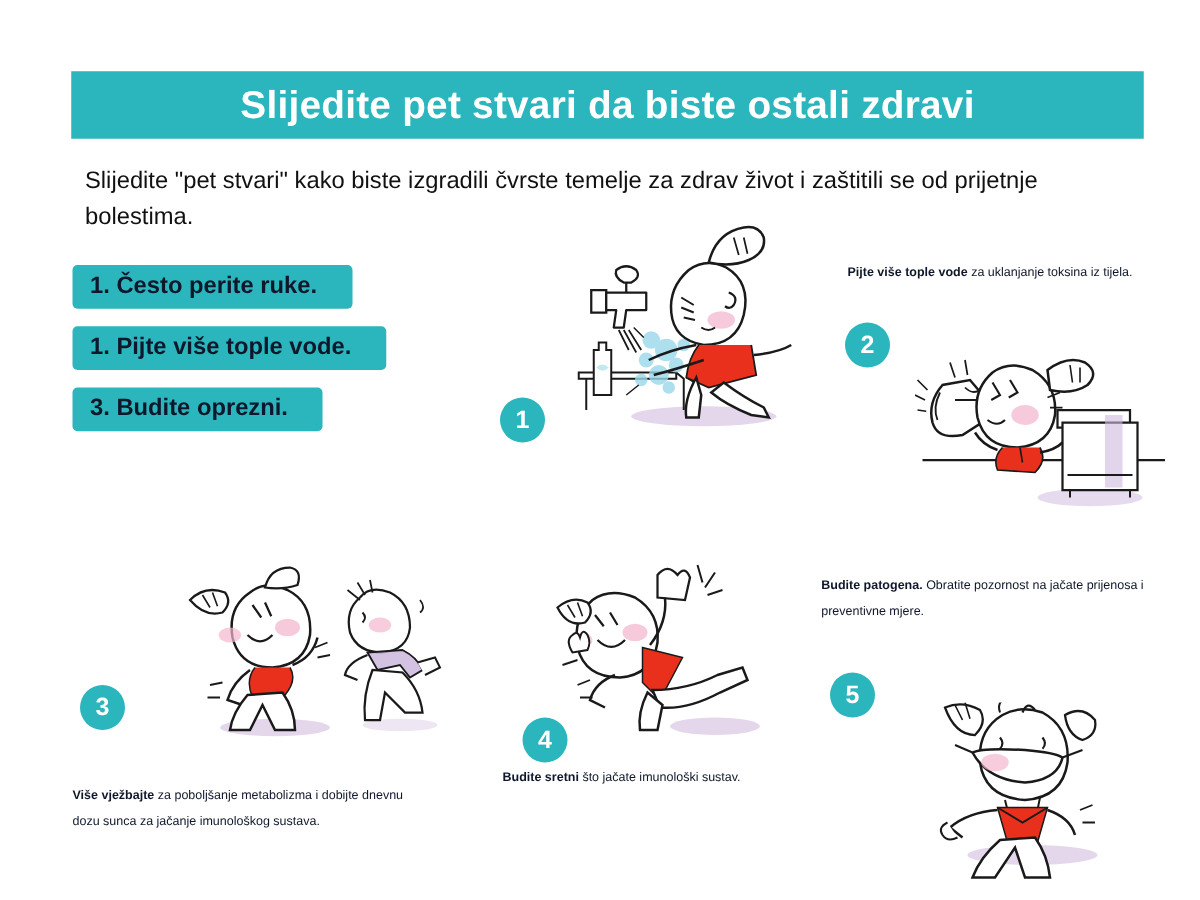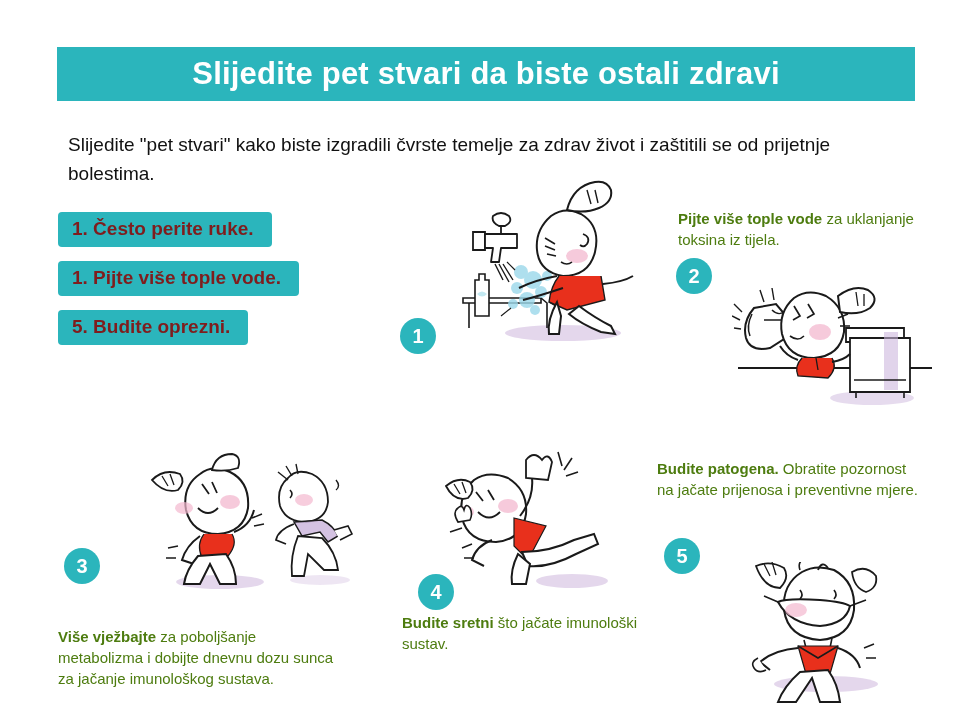--- a/index.html
+++ b/index.html
@@ -15,21 +15,21 @@
     width: 960px;
     height: 720px;
     background: #ffffff;
     overflow: hidden;
   }
 
   
   .header-bar {
     position: absolute;
     left: 57px;
-    top: 47px;
+    top: 57px;
     width: 858px;
     height: 54px;
     background: #2bb5bc;
     display: flex;
     align-items: center;
     justify-content: center;
   }
   .header-title {
     color: #ffffff;
     font-size: 31px;
@@ -50,25 +50,25 @@
   }
 
   
   .pill-list {
     position: absolute;
     left: 58px;
     top: 212px;
   }
   .pill {
     background: #2bb5bc;
-    color: #7f1d1d;
+    color: #0f172a;
     font-size: 19px;
     font-weight: bold;
     border-radius: 4px;
-    padding: 6px 18px 7px 14px;
+    padding: 6px 28px 7px 14px;
     margin-bottom: 14px;
     display: inline-block;
     white-space: nowrap;
   }
   .pill-row { display: block; }
 
   
   .badge {
     position: absolute;
     width: 36px;
@@ -80,23 +80,23 @@
     font-weight: bold;
     display: flex;
     align-items: center;
     justify-content: center;
     line-height: 1;
   }
 
   
   .caption {
     position: absolute;
-    font-size: 15px;
+    font-size: 10px;
     line-height: 21px;
-    color: #4d7c0f;
+    color: #0f172a;
   }
   .caption b { font-weight: bold; }
 
   
   .illus { position: absolute; }
   .illus svg { display: block; }
 </style>
 </head>
 <body>
 
@@ -104,21 +104,21 @@
 
   <div class="header-bar">
     <div class="header-title">Slijedite pet stvari da biste ostali zdravi</div>
   </div>
 
   <div class="subtitle">Slijedite "pet stvari" kako biste izgradili čvrste temelje za zdrav život i zaštitili se od prijetnje bolestima.</div>
 
   <div class="pill-list">
     <div class="pill-row"><span class="pill">1. Često perite ruke.</span></div>
     <div class="pill-row"><span class="pill">1. Pijte više tople vode.</span></div>
-    <div class="pill-row"><span class="pill">5. Budite oprezni.</span></div>
+    <div class="pill-row"><span class="pill">3. Budite oprezni.</span></div>
   </div>
 
   <div class="illus" style="left:455px; top:176px;">
     <svg width="210" height="170" viewBox="0 0 210 170">
       <ellipse cx="108" cy="157" rx="58" ry="8" fill="#cdb7dd" opacity="0.55"></ellipse>
 
       <path d="M8 122 L86 122 L86 127 L8 127 Z" fill="#fff" stroke="#1a1a1a" stroke-width="1.6"></path>
       <path d="M14 127 L14 152" stroke="#1a1a1a" stroke-width="1.6" fill="none"></path>
       <path d="M86 122 L92 127 L92 152" stroke="#1a1a1a" stroke-width="1.6" fill="none"></path>
 

